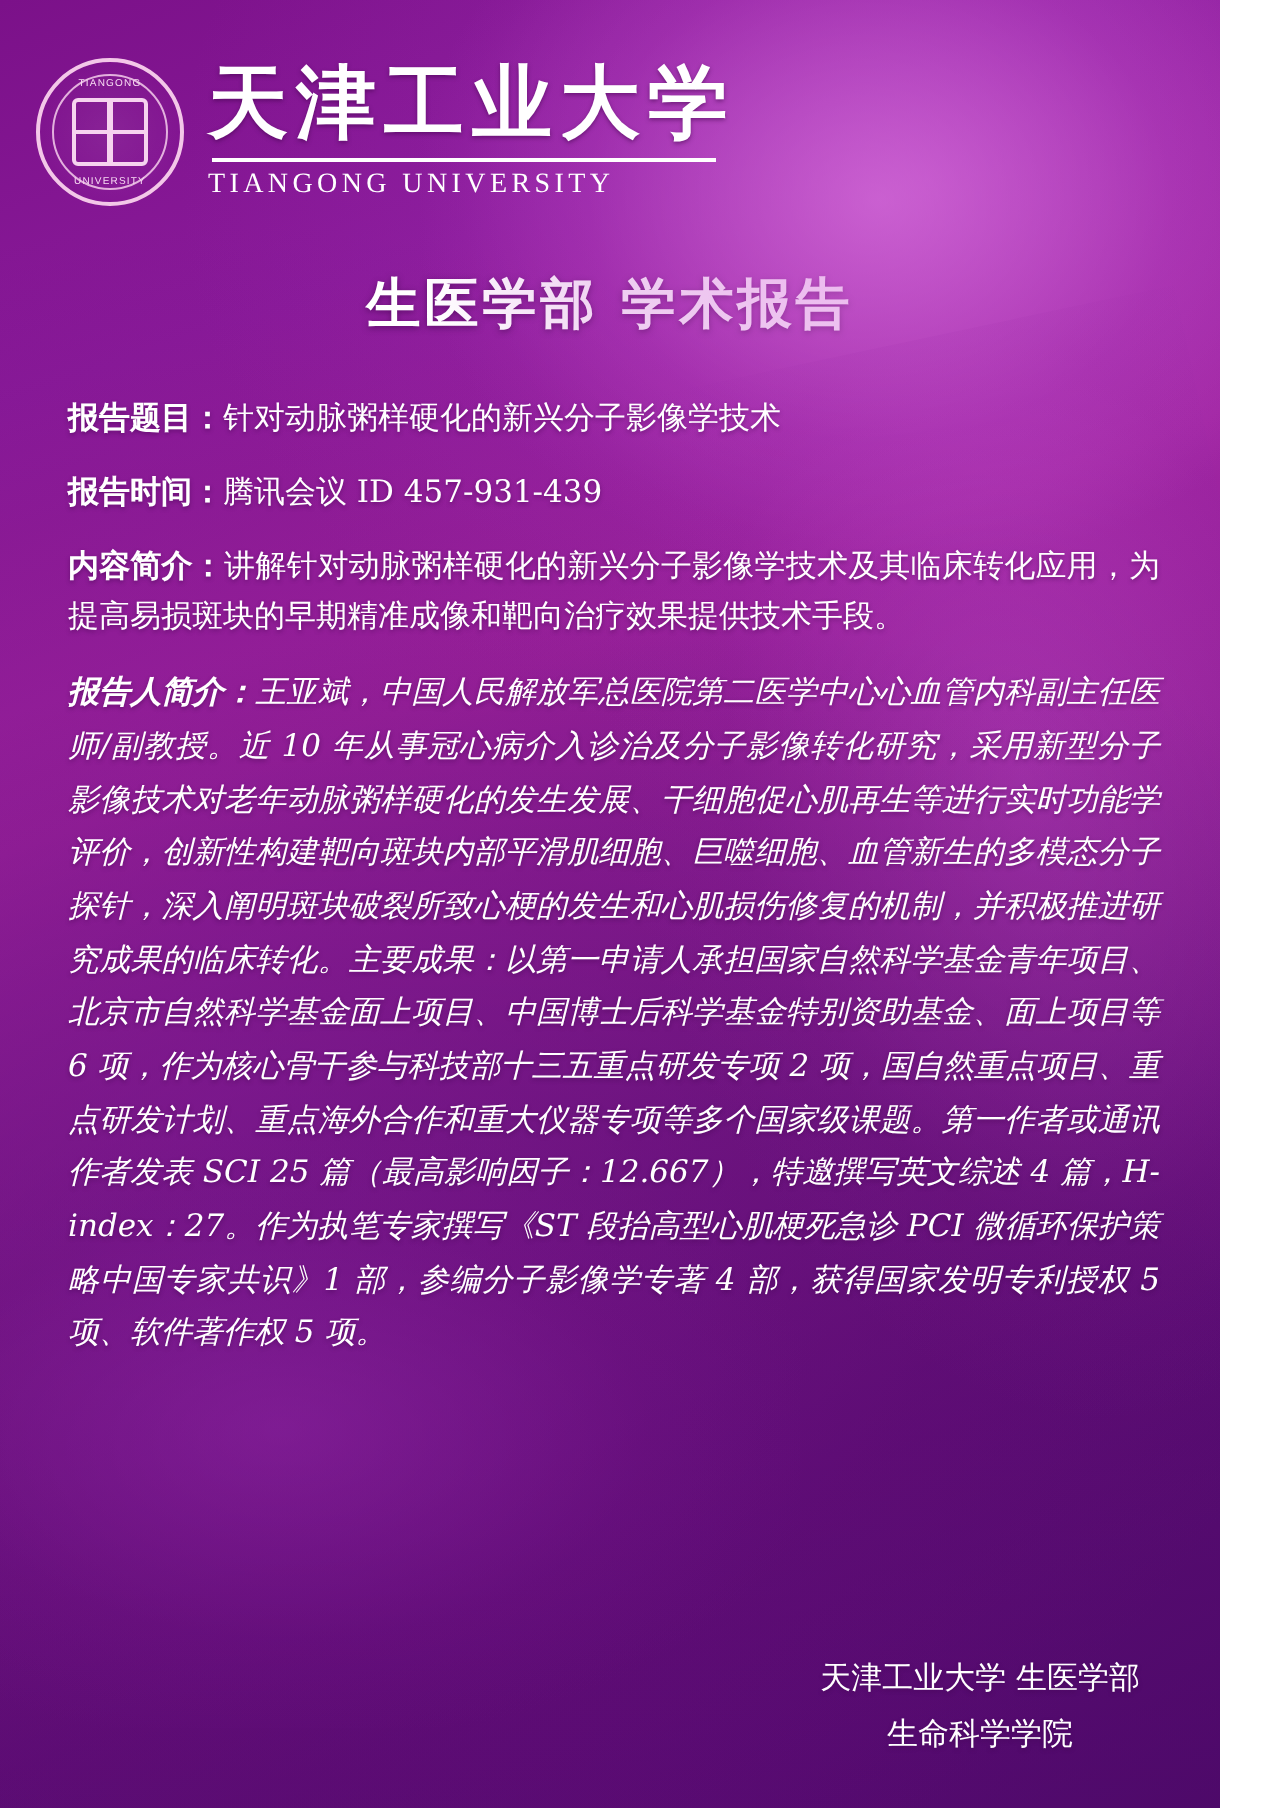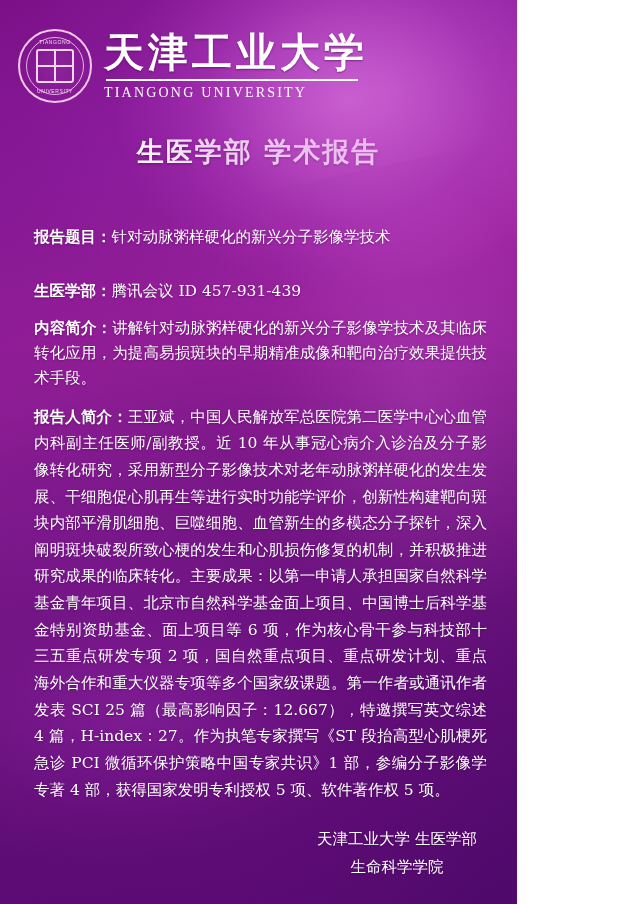--- a/index.html
+++ b/index.html
@@ -7,21 +7,21 @@
     padding: 0;
   }
   body {
     width: 639px;
     height: 904px;
     overflow: hidden;
     font-family: "Liberation Serif", "DejaVu Serif", serif;
   }
   .poster {
     position: relative;
-    width: 517px;
+    width: 610px;
     height: 904px;
     background:
       radial-gradient(ellipse 520px 420px at 76% 10%, rgba(200,90,210,0.55) 0%, rgba(150,40,170,0.25) 45%, rgba(120,20,140,0.0) 72%),
       radial-gradient(ellipse 700px 560px at 18% 62%, rgba(130,25,150,0.55) 0%, rgba(110,15,125,0.22) 55%, rgba(90,10,110,0) 80%),
       radial-gradient(ellipse 900px 700px at 50% 100%, rgba(86,10,112,0.8) 0%, rgba(70,8,96,0.5) 50%, rgba(60,5,85,0) 85%),
       linear-gradient(160deg, #7b1189 0%, #8a1a9a 18%, #a3249f 38%, #8b1f93 58%, #6c1184 78%, #4e0a6d 100%);
     overflow: hidden;
   }
   .glow-a {
     position: absolute;
@@ -140,33 +140,33 @@
     padding: 26px 30px 0 34px;
     color: #ffffff;
     font-size: 15.5px;
     line-height: 1.62;
     font-family: "DejaVu Serif", serif;
     text-shadow: 0 1px 2px rgba(60,0,70,0.45);
   }
   .field {
     margin-bottom: 11px;
     display: block;
-    margin-top: 28px;
   }
   .field .lbl {
     font-weight: bold;
   }
   .para {
     margin-bottom: 12px;
     text-align: justify;
   }
   .para .lbl { font-weight: bold; }
   .bio {
     text-align: justify;
     line-height: 1.72;
+    font-style: italic;
   }
 
   .signature {
     position: absolute;
     right: 40px;
     bottom: 22px;
     text-align: center;
     color: #ffffff;
     font-size: 15.5px;
     line-height: 1.85;
@@ -200,21 +200,21 @@
 
   <div class="body">
 
     <div class="field">
       <span class="lbl">报告题目：</span><span>针对动脉粥样硬化的新兴分子影像学技术</span>
     </div>
 
 
 
     <div class="field">
-      <span class="lbl">生医学部：</span><span>腾讯会议 ID 457-931-439</span>
+      <span class="lbl">报告时间：</span><span>腾讯会议 ID 457-931-439</span>
     </div>
 
     <div class="para">
       <span class="lbl">内容简介：</span><span>讲解针对动脉粥样硬化的新兴分子影像学技术及其临床转化应用，为提高易损斑块的早期精准成像和靶向治疗效果提供技术手段。</span>
     </div>
 
     <div class="para bio">
       <span class="lbl">报告人简介：</span><span>王亚斌，中国人民解放军总医院第二医学中心心血管内科副主任医师/副教授。近 10 年从事冠心病介入诊治及分子影像转化研究，采用新型分子影像技术对老年动脉粥样硬化的发生发展、干细胞促心肌再生等进行实时功能学评价，创新性构建靶向斑块内部平滑肌细胞、巨噬细胞、血管新生的多模态分子探针，深入阐明斑块破裂所致心梗的发生和心肌损伤修复的机制，并积极推进研究成果的临床转化。主要成果：以第一申请人承担国家自然科学基金青年项目、北京市自然科学基金面上项目、中国博士后科学基金特别资助基金、面上项目等 6 项，作为核心骨干参与科技部十三五重点研发专项 2 项，国自然重点项目、重点研发计划、重点海外合作和重大仪器专项等多个国家级课题。第一作者或通讯作者发表 SCI 25 篇（最高影响因子：12.667），特邀撰写英文综述 4 篇，H-index：27。作为执笔专家撰写《ST 段抬高型心肌梗死急诊 PCI 微循环保护策略中国专家共识》1 部，参编分子影像学专著 4 部，获得国家发明专利授权 5 项、软件著作权 5 项。</span>
     </div>
 

